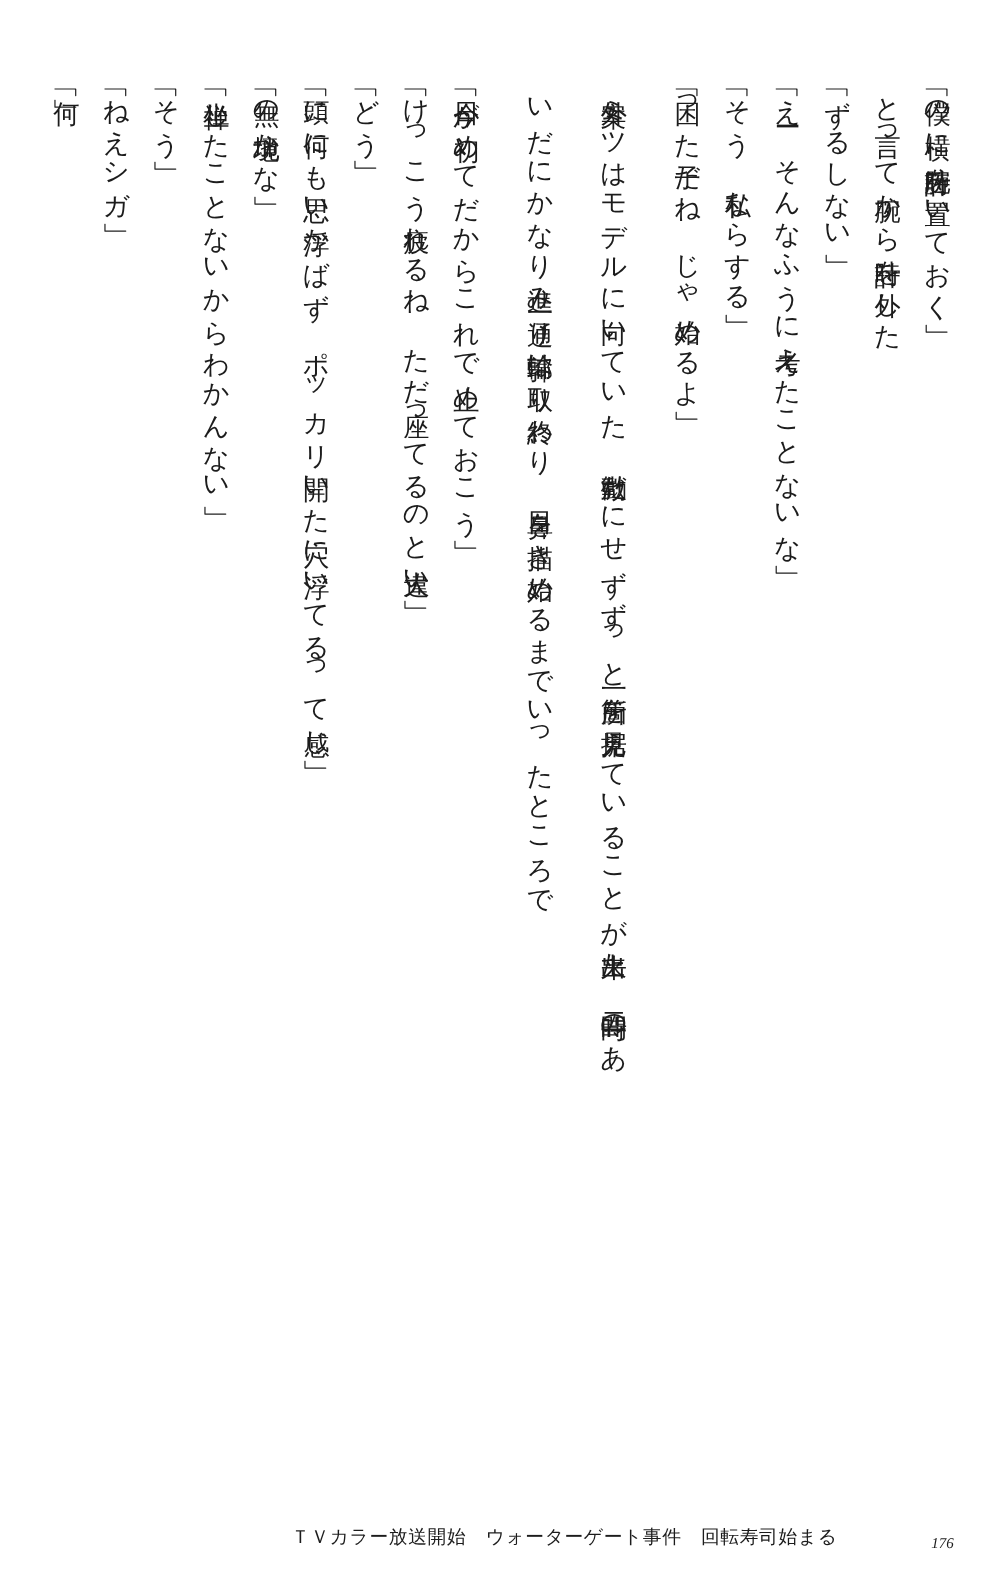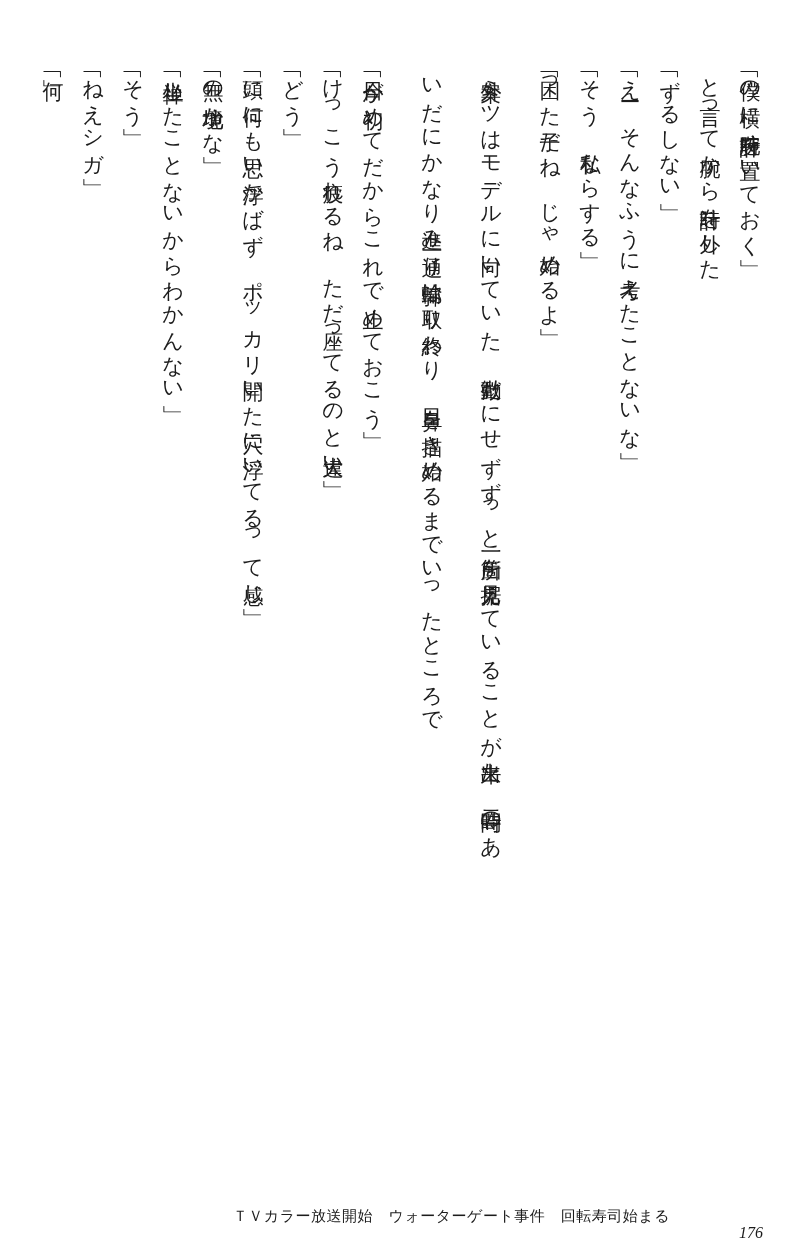--- a/index.html
+++ b/index.html
@@ -44,29 +44,29 @@
     position: absolute;
     left: 0;
     bottom: 18px;
     width: 800px;
     height: 24px;
     color: #1c1c1c;
   }
   .footer-trivia {
     position: absolute;
     right: 130px;
-    bottom: 16px;
+    bottom: 3px;
     font-size: 15px;
     letter-spacing: 0.5px;
   }
   .footer-page-number {
     position: absolute;
     right: 37px;
     bottom: 0;
-    font-size: 16px;
+    font-size: 12px;
     font-style: italic;
   }
 </style>
 </head>
 <body>
 
 <div class="text-block">
     <div class="text-line">「僕の横に腕時計を置いておく」</div>
     <div class="text-line">と言って腕から時計を外した</div>
     <div class="text-line">「ずるしない」</div>

